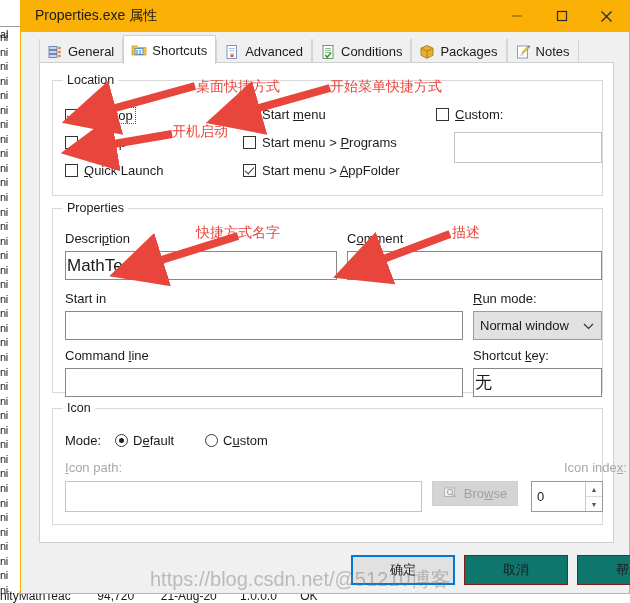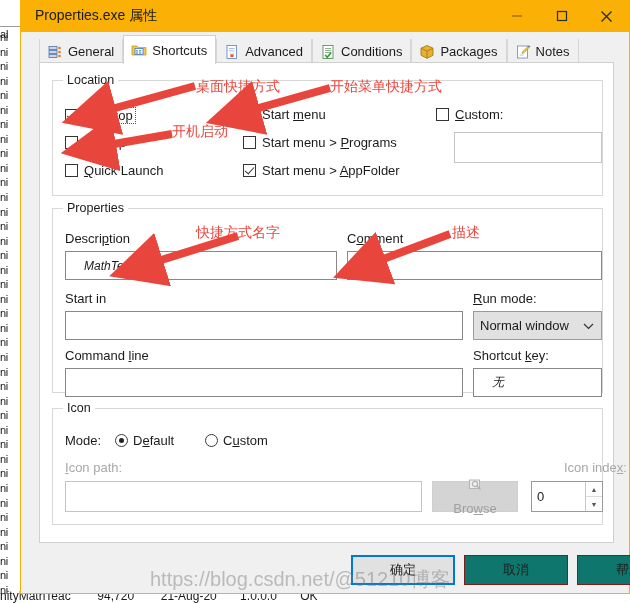--- a/index.html
+++ b/index.html
@@ -158,26 +158,25 @@
     font-size: 13px;
     color: #1b1b1b;
     white-space: nowrap;
   }
   .fieldlabel.dim { color: #a8a8a8; }
 
   .textbox {
     position: absolute;
     background: #ffffff;
     border: 1px solid #888;
-    font-size: 12px;
-    color: #1b1b1b;
-    padding: 2px 18px;
+    font-size: 17px;
+    color: #1b1b1b;
+    padding: 2px 1px;
     display: flex; align-items: center;
     overflow: hidden;
-    font-style: italic;
   }
   .textbox.disabled {
     border: 1px solid #c4c4c4;
     background: #ffffff;
   }
 
   .combo {
     position: absolute;
     background: #e1e1e1;
     border: 1px solid #9b9b9b;
@@ -519,21 +518,21 @@
       </div>
 
       <div class="radio-row" style="left:152px; top:24px;">
         <span class="radio"></span>
         <span>C<u class="acc">u</u>stom</span>
       </div>
 
       <div class="fieldlabel dim" style="left:12px; top:51px;"><u class="acc">I</u>con path:</div>
       <div class="textbox disabled" style="left:12px; top:72px; width:357px; height:31px;"></div>
 
-      <div class="btn-browse" style="left:379px; top:72px; width:86px; height:31px;flex-direction:column;">
+      <div class="btn-browse" style="left:379px; top:72px; width:86px; height:25px;">
         <span>
           <svg width="15" height="15" viewBox="0 0 15 15">
             <rect x="1.5" y="3" width="10" height="8.5" fill="#efefef" stroke="#b5b5b5" stroke-width="1"></rect>
             <circle cx="7" cy="7" r="2.6" fill="none" stroke="#b0b0b0" stroke-width="1.2"></circle>
             <line x1="9" y1="9" x2="12.5" y2="12.5" stroke="#b0b0b0" stroke-width="1.4"></line>
           </svg>
         </span>
         <span>Bro<u class="acc">w</u>se</span>
       </div>
 

